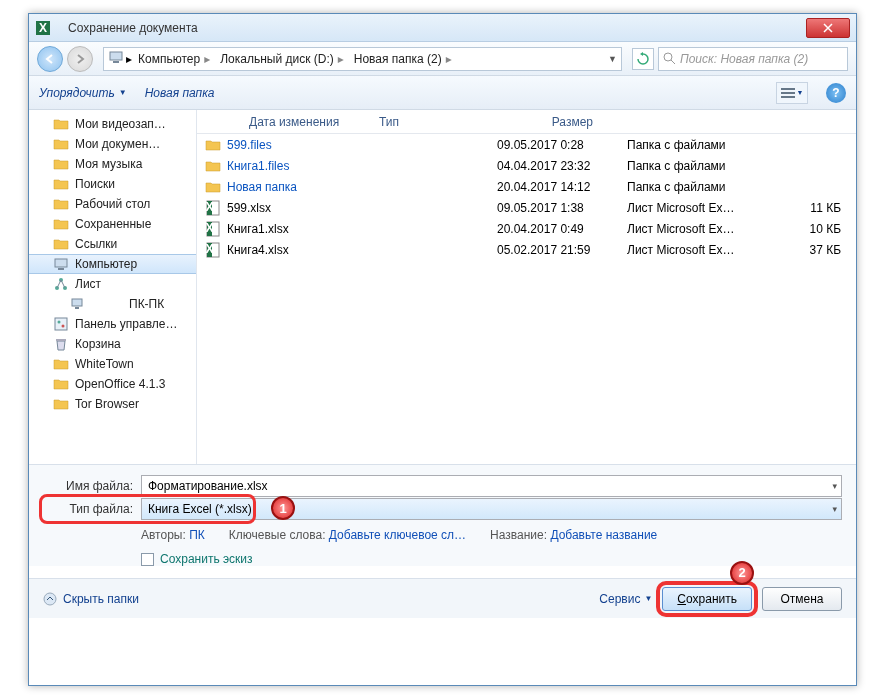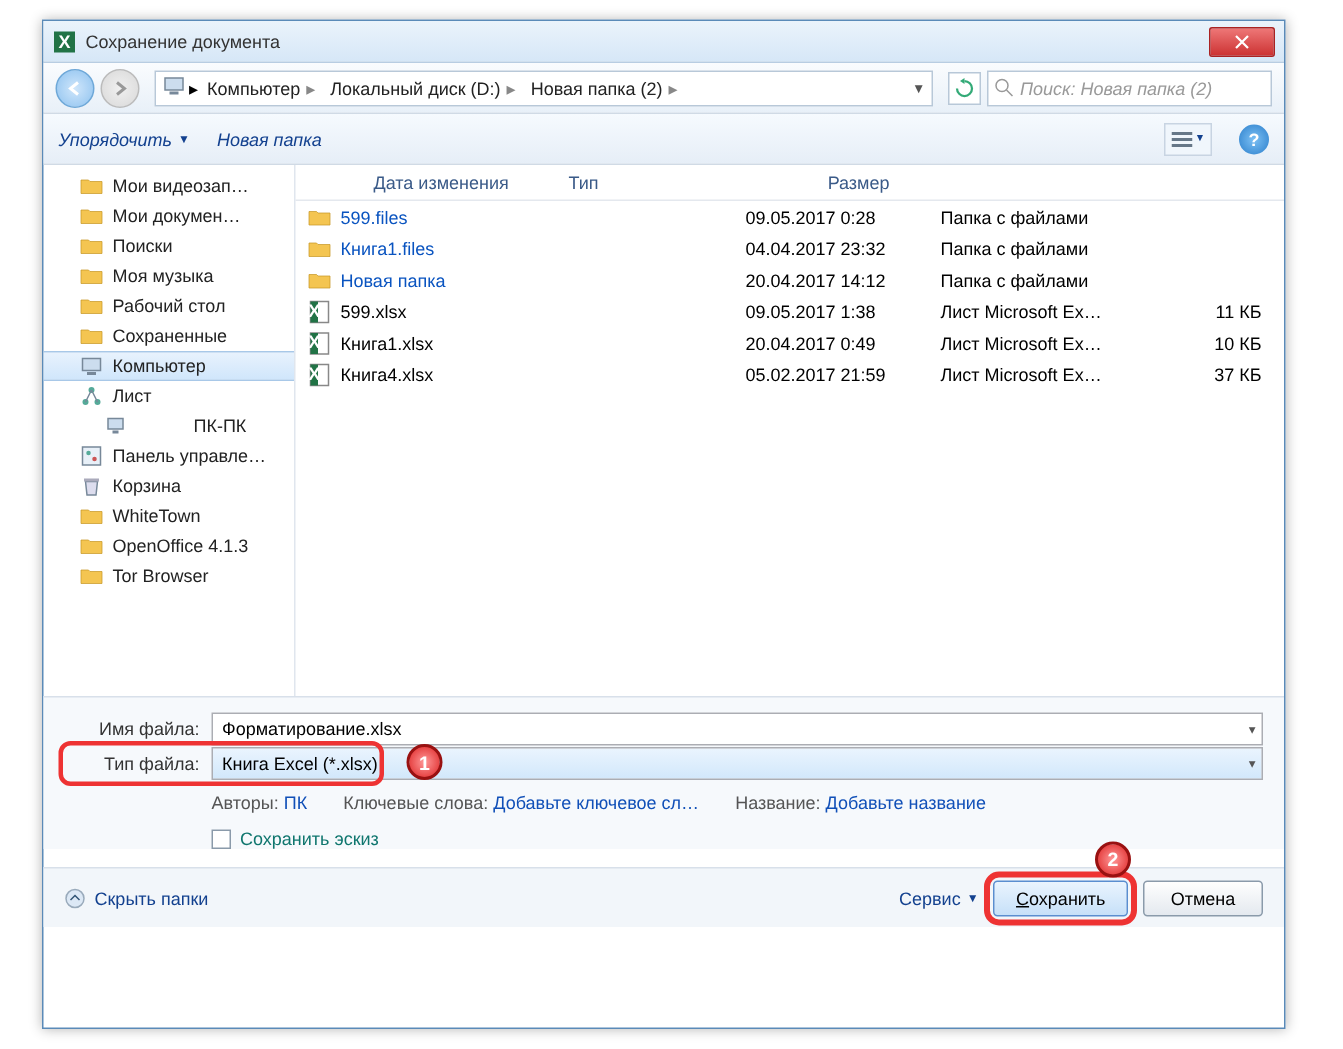--- a/index.html
+++ b/index.html
@@ -1,21 +1,21 @@
 <!DOCTYPE html>
 <html><head>
 <meta charset="utf-8">
 <style>
 * { box-sizing: border-box; margin: 0; padding: 0; font-family: "Segoe UI", Tahoma, sans-serif; font-size: 12px; }
 body { background: #fff; width: 895px; height: 699px; position: relative; }
 
 .window { position: absolute; left: 28px; top: 13px; width: 829px; height: 673px; border: 1px solid #5a8ab8; background: #fff; box-shadow: 0 0 8px rgba(0,0,0,.3); }
 .titlebar { height: 28px; background: linear-gradient(#eaf3fb,#d6e7f7); display: flex; align-items: center; padding: 0 6px; border-bottom: 1px solid #b8cde2; }
 .titlebar .appicon { width: 16px; height: 16px; margin-right: 6px; display: inline-flex; align-items: center; justify-content: center; }
-.titlebar .title { flex: 1; color: #333; }
+.titlebar .title { flex: 1; color: #333; margin-left: 11px; }
 .titlebar .close { width: 44px; height: 20px; background: linear-gradient(#e77,#c33); border: 1px solid #a22; border-radius: 2px; display: flex; align-items: center; justify-content: center; color: #fff; font-weight: bold; }
 
 .navbar { height: 34px; background: linear-gradient(#fafcfe,#e8f0f8); display: flex; align-items: center; padding: 0 8px; gap: 4px; border-bottom: 1px solid #d0dae5; }
 .navbtn { width: 26px; height: 26px; border-radius: 50%; background: radial-gradient(#cfe6fb,#8ec2ef); border: 1px solid #6ea8d8; display: flex; align-items: center; justify-content: center; }
 .navbtn.fwd { background: radial-gradient(#f0f0f0,#d8d8d8); border-color: #bbb; }
 .navbtn svg { width: 12px; height: 12px; }
 .crumbs { flex: 1; height: 24px; border: 1px solid #b8c8d8; background: #fff; display: flex; align-items: center; padding: 0 4px; gap: 2px; margin: 0 6px; }
 .crumb { color: #222; padding: 2px 4px; cursor: default; }
 .crumb .sep { color: #888; margin-left: 4px; }
 .navicon { width: 22px; height: 22px; border: 1px solid #b8c8d8; background: #fff; display: flex; align-items: center; justify-content: center; }
@@ -167,45 +167,53 @@
             </svg>
           </span>
           <span>Мои докумен…</span>
         </div>
         <div class="node">
           <span class="ico">
             <svg width="16" height="16" viewBox="0 0 16 16">
               <path class="folder-ico" d="M1 4 L1 13 L15 13 L15 5 L7 5 L6 4 Z"></path>
             </svg>
           </span>
+          <span>Моя музыка</span>
+        </div>
+        <div class="node">
+          <span class="ico">
+            <svg width="16" height="16" viewBox="0 0 16 16">
+              <path class="folder-ico" d="M1 4 L1 13 L15 13 L15 5 L7 5 L6 4 Z"></path>
+            </svg>
+          </span>
           <span>Поиски</span>
         </div>
         <div class="node">
           <span class="ico">
             <svg width="16" height="16" viewBox="0 0 16 16">
               <path class="folder-ico" d="M1 4 L1 13 L15 13 L15 5 L7 5 L6 4 Z"></path>
             </svg>
           </span>
-          <span>Моя музыка</span>
-        </div>
-        <div class="node">
-          <span class="ico">
-            <svg width="16" height="16" viewBox="0 0 16 16">
-              <path class="folder-ico" d="M1 4 L1 13 L15 13 L15 5 L7 5 L6 4 Z"></path>
-            </svg>
-          </span>
           <span>Рабочий стол</span>
         </div>
         <div class="node">
           <span class="ico">
             <svg width="16" height="16" viewBox="0 0 16 16">
               <path class="folder-ico" d="M1 4 L1 13 L15 13 L15 5 L7 5 L6 4 Z"></path>
             </svg>
           </span>
           <span>Сохраненные</span>
+        </div>
+        <div class="node">
+          <span class="ico">
+            <svg width="16" height="16" viewBox="0 0 16 16">
+              <path class="folder-ico" d="M1 4 L1 13 L15 13 L15 5 L7 5 L6 4 Z"></path>
+            </svg>
+          </span>
+          <span>Ссылки</span>
         </div>
         <div class="node sel">
           <span class="ico">
             <svg width="16" height="16" viewBox="0 0 16 16">
               <rect x="2" y="3" width="12" height="8" fill="#cde" stroke="#789"></rect>
               <rect x="5" y="12" width="6" height="2" fill="#789"></rect>
             </svg>
           </span>
           <span>Компьютер</span>
         </div>

